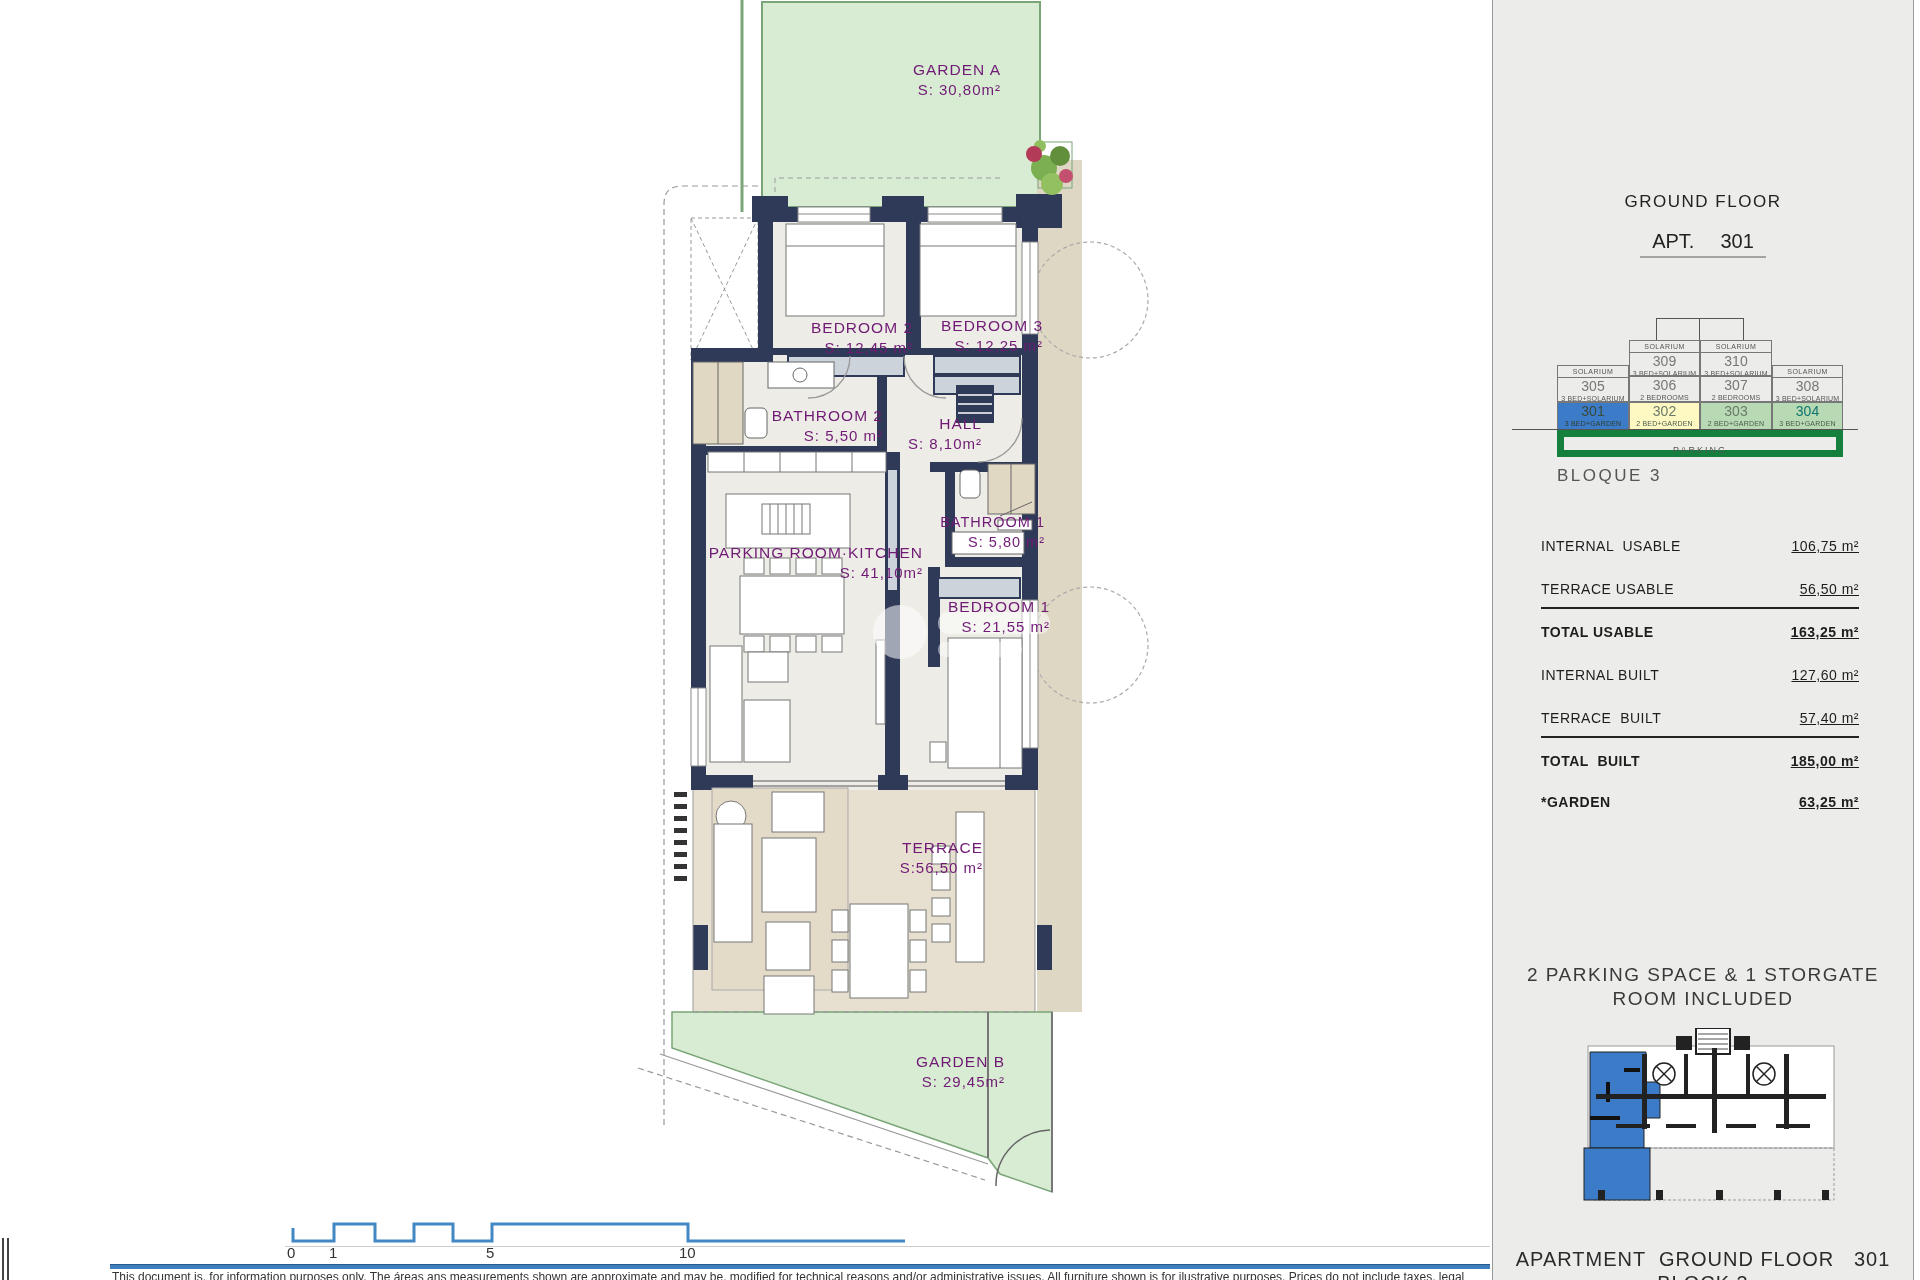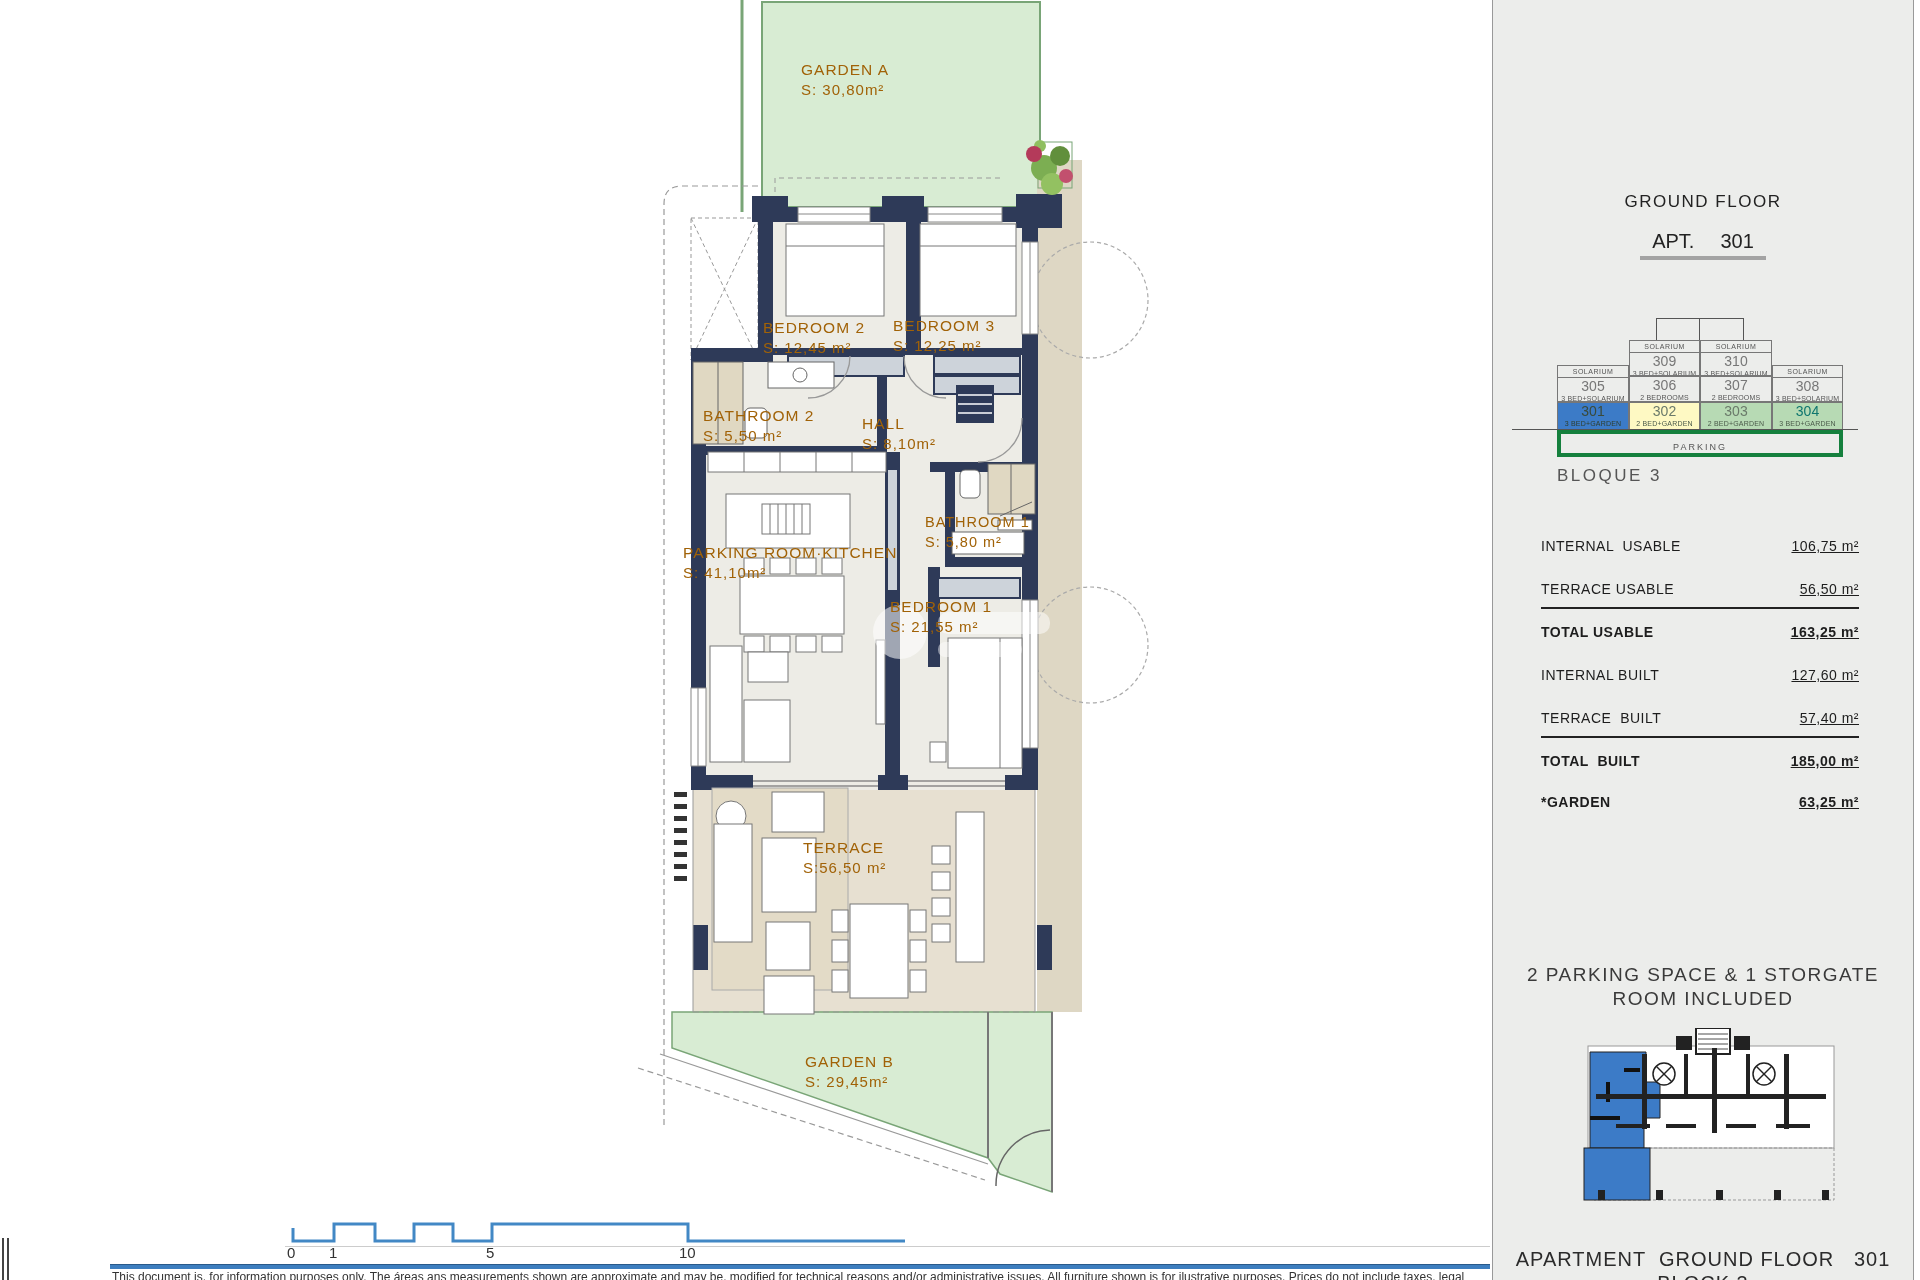--- a/index.html
+++ b/index.html
@@ -1,45 +1,45 @@
 <!DOCTYPE html>
 <html><head>
 <meta charset="utf-8">
 <style>
   html,body{margin:0;padding:0;background:#fff;}
   #stage{position:relative;width:1920px;height:1280px;background:#ffffff;overflow:hidden;
          font-family:"Liberation Sans", sans-serif;}
   .abs{position:absolute;}
   
-  .room-lbl{text-align:left;color:#a16207;letter-spacing:1px;}
+  .room-lbl{text-align:right;color:#701a75;letter-spacing:1px;}
   .room-lbl .rl1{font-size:15.5px;line-height:20px;white-space:nowrap;}
   .room-lbl .rl2{font-size:15px;line-height:20px;white-space:nowrap;}
   .scale-num{font-size:15px;color:#333;}
   
   #disclaimer{font-size:12px;color:#333;white-space:nowrap;}
   
   #panel{left:1492px;top:0;width:420px;height:1280px;background:#ecedeb;
          border-left:1px solid #999;border-right:1px solid #999;color:#222;}
   .p-title{width:100%;text-align:center;font-size:27px;font-weight:bold;letter-spacing:.5px;color:#111;}
   .p-floor{width:100%;text-align:center;font-size:17px;letter-spacing:1.5px;color:#222;}
   .p-apt{width:100%;text-align:center;font-size:20px;color:#222;}
-  .p-apt .aptwrap{display:inline-block;border-bottom:4px solid #a3a3a3;padding:0 12px 3px 12px;}
+  .p-apt .aptwrap{display:inline-block;border-bottom:2px solid #a3a3a3;padding:0 12px 3px 12px;}
   .p-apt .gap{display:inline-block;width:26px;}
   .cell{border:1px solid #777;text-align:center;color:#555;background:#ecedeb;box-sizing:border-box;overflow:hidden;}
   .ch{height:11px;font-size:7px;line-height:11px;border-bottom:1px solid #777;letter-spacing:.5px;}
   .cn{font-size:14px;line-height:16px;color:#777;}
   .cl{font-size:7px;line-height:9px;letter-spacing:.2px;}
   .m-row{left:48px;width:318px;height:26px;font-size:14px;color:#1d1d1d;letter-spacing:.5px;}
   .m-row .m-label{position:absolute;left:0;top:0;white-space:pre;}
   .m-row .m-value{position:absolute;right:0;top:0;white-space:pre;text-decoration:underline;}
   .m-bold{font-weight:bold;}
   .m-underline{border-bottom:2px solid #222;}
   .p-note{width:100%;text-align:center;font-size:19px;letter-spacing:1.5px;color:#3a3a3a;white-space:pre;}
   .p-footer{width:100%;text-align:center;font-size:20px;letter-spacing:1px;color:#2b2b2b;white-space:pre;}
-  .parking-box{border:4px solid #15803d;text-align:center;font-size:9px;letter-spacing:2px;color:#555;
+  .parking-box{border:7px solid #15803d;text-align:center;font-size:9px;letter-spacing:2px;color:#555;
                line-height:27px;box-sizing:border-box;}
   .bloque{font-size:17px;letter-spacing:2.5px;color:#555;}
 </style>
 </head>
 <body>
 
 <div id="stage">
 
   <svg class="abs" style="left:0;top:0" width="1490" height="1280" viewBox="0 0 1490 1280">
 

